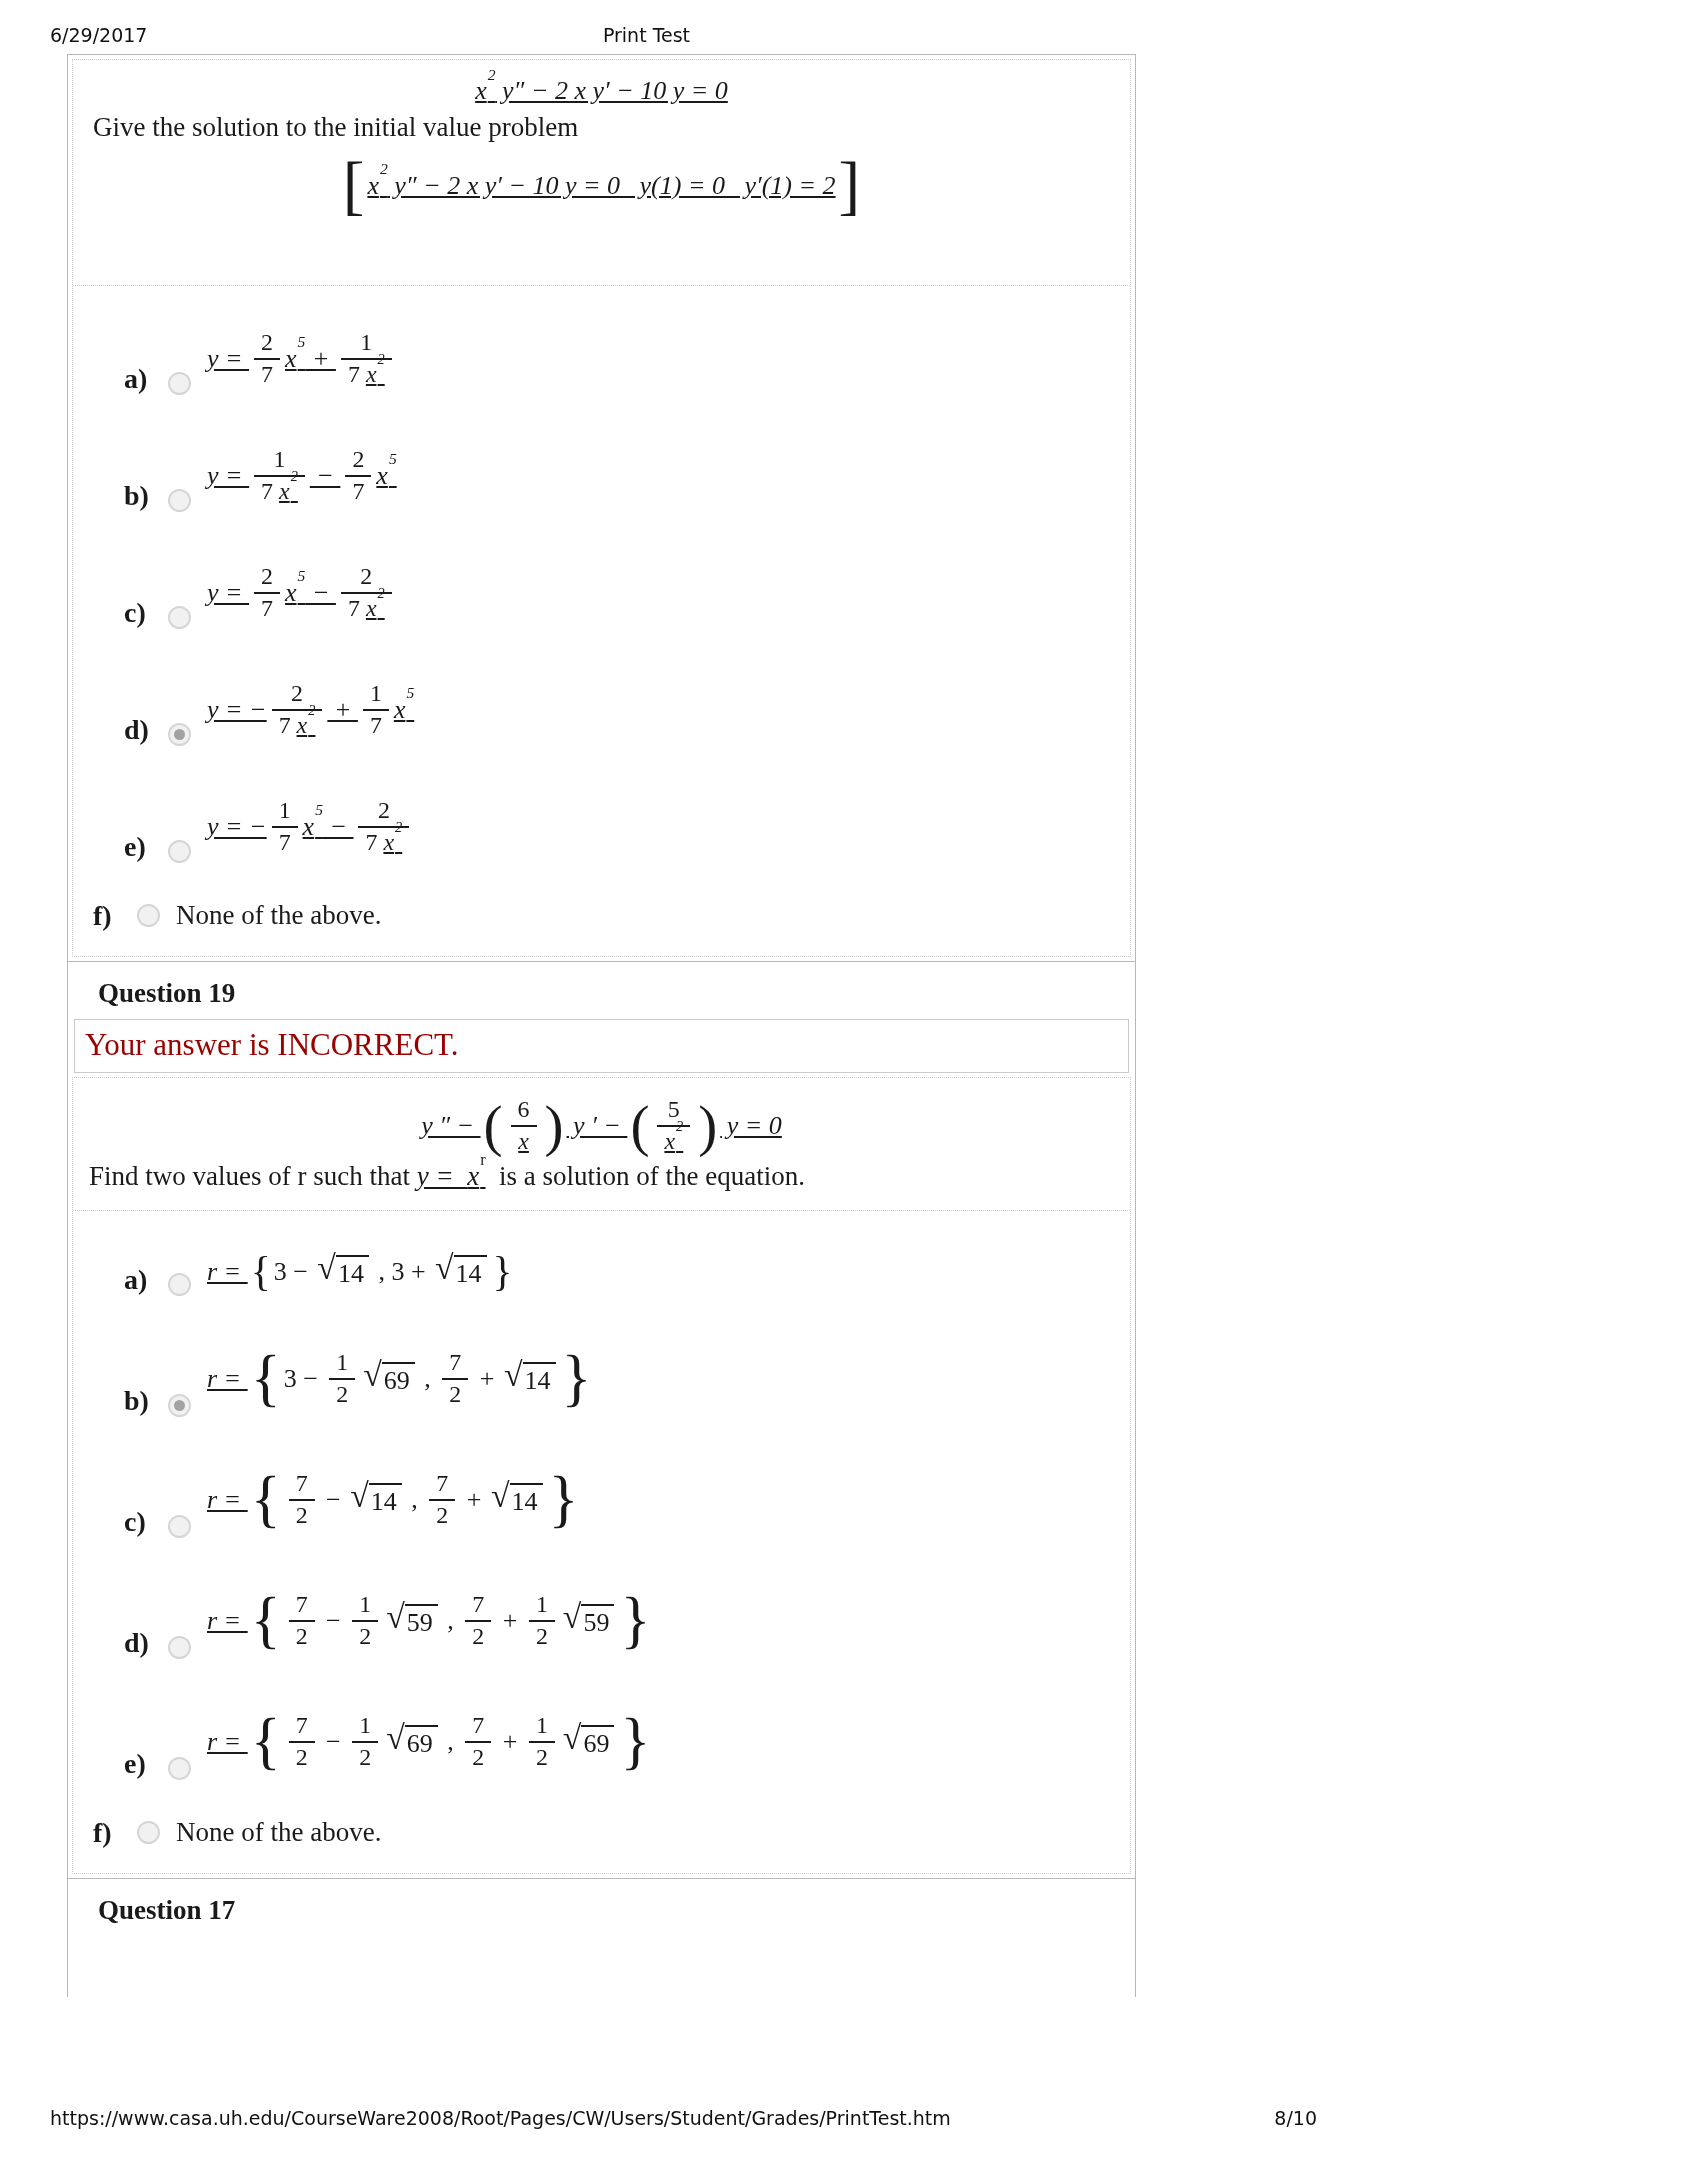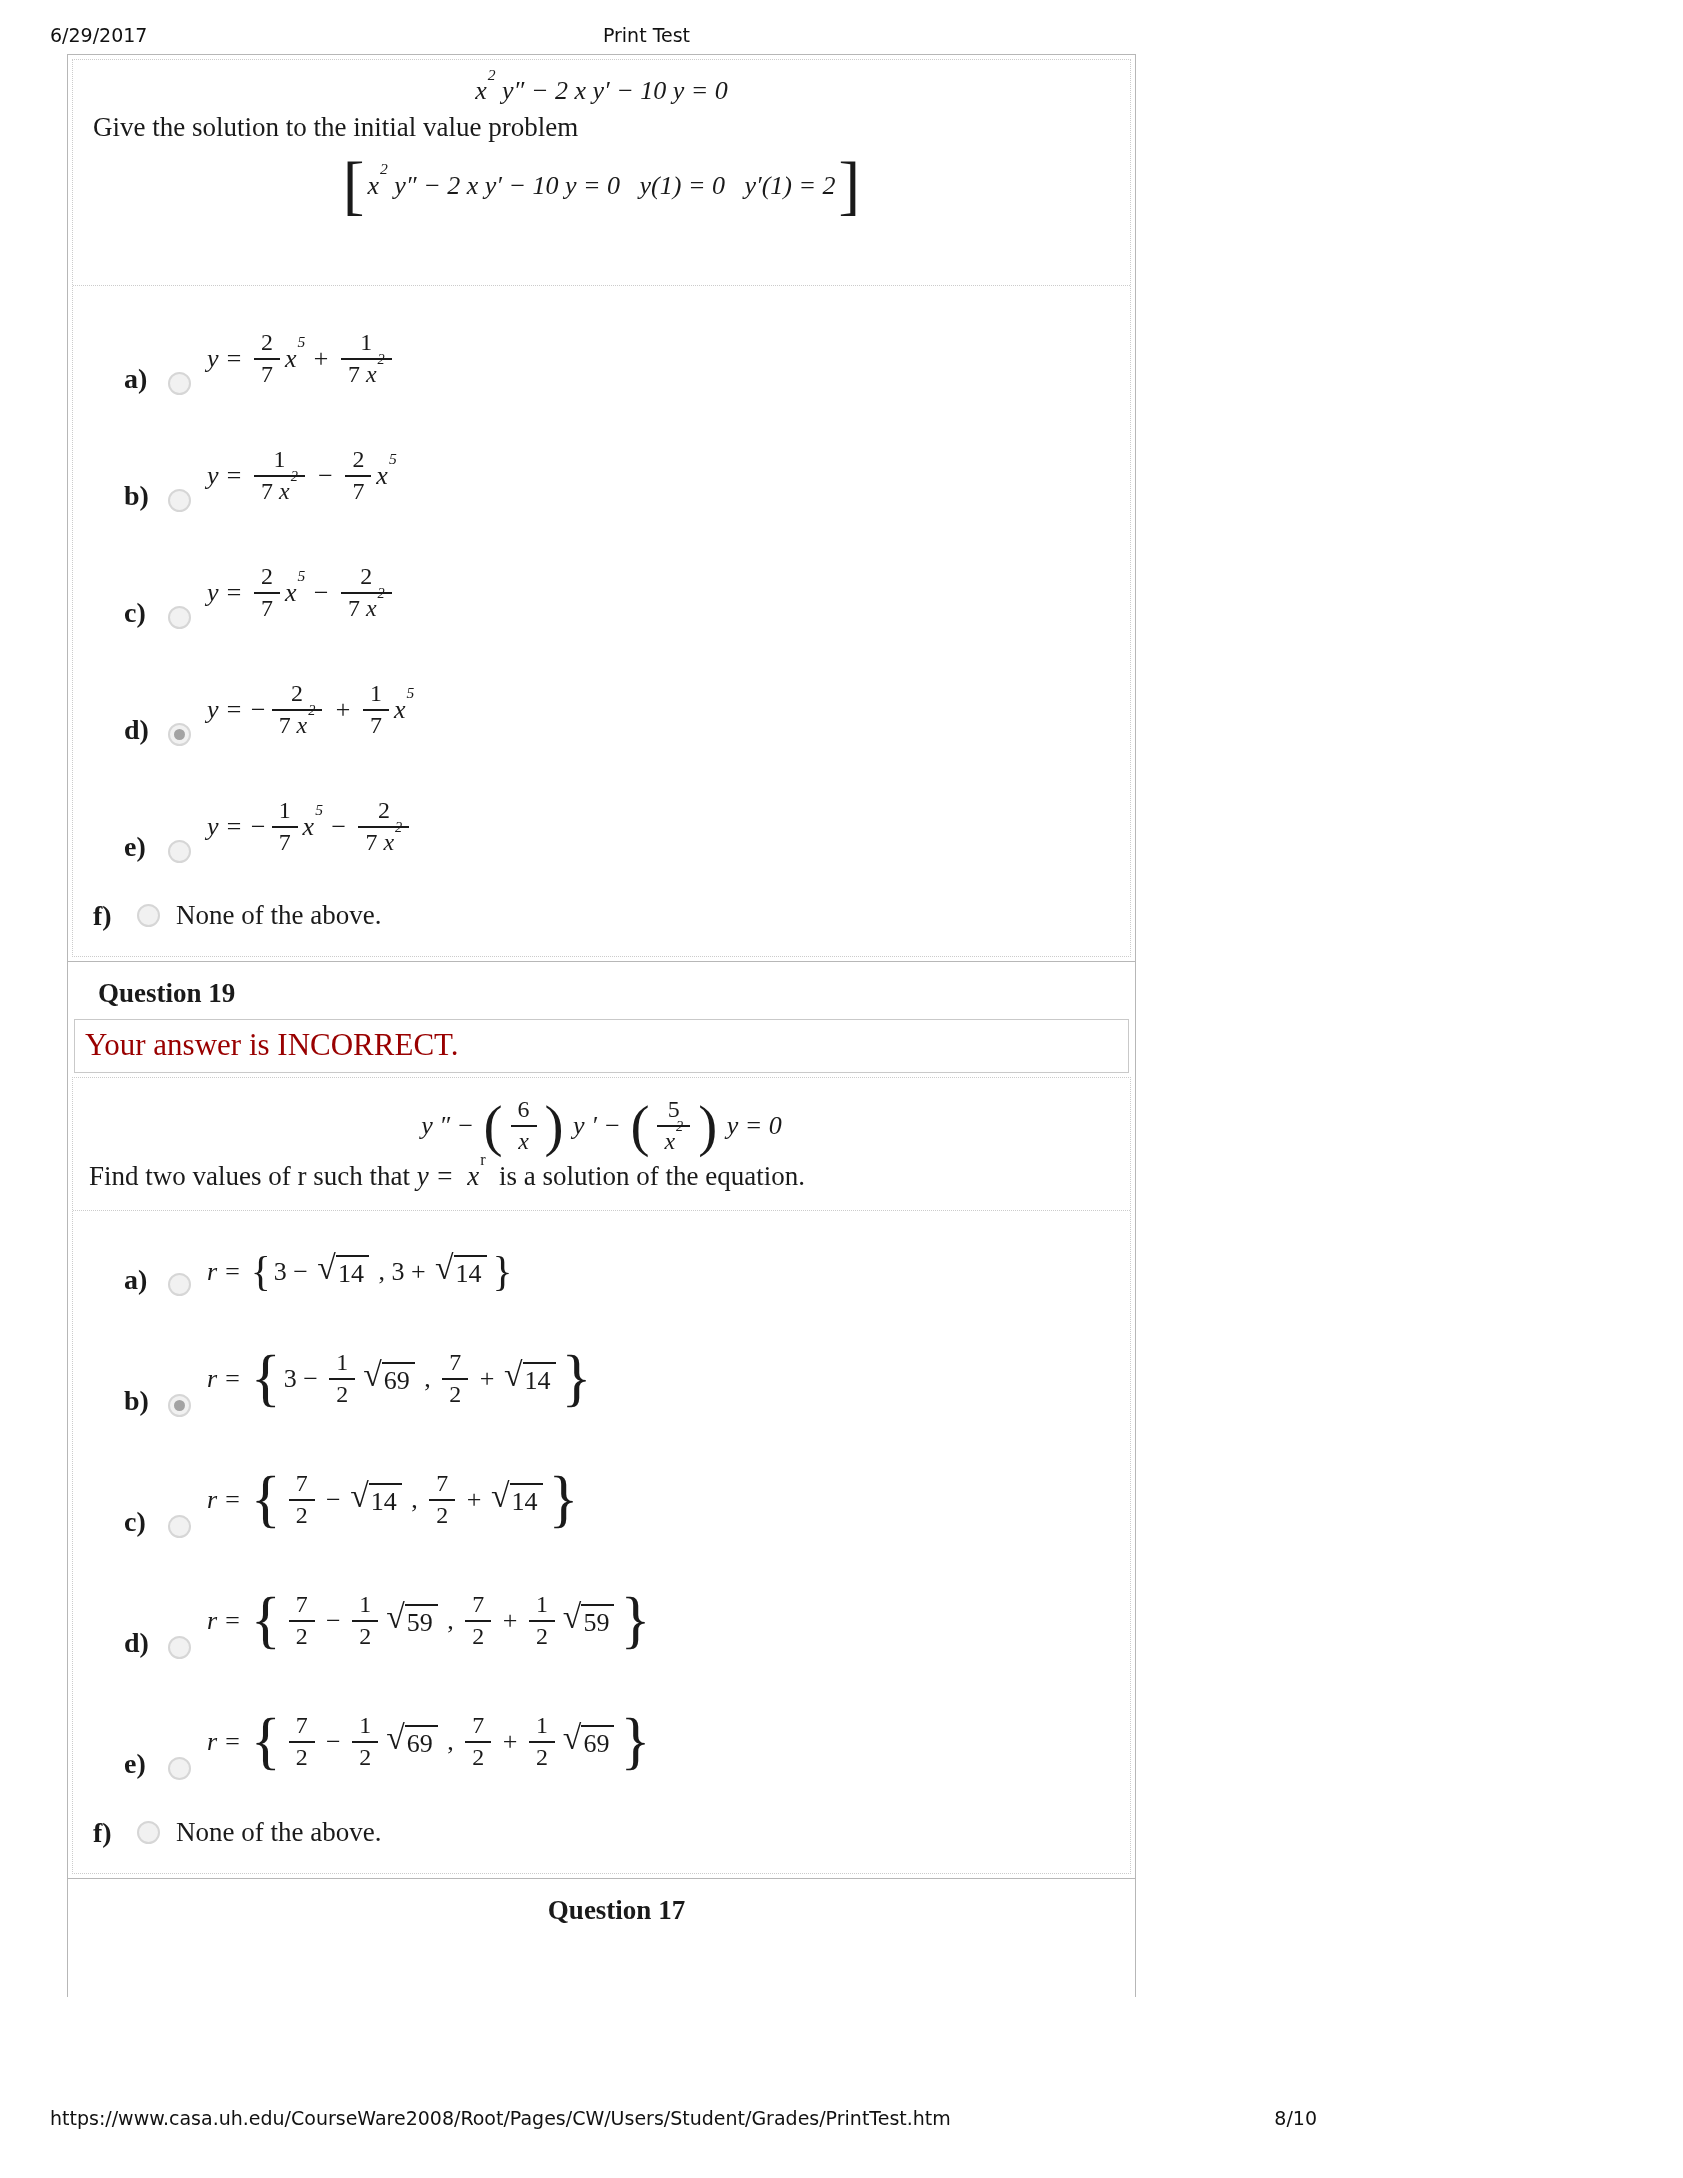--- a/index.html
+++ b/index.html
@@ -42,34 +42,34 @@
   .opt-row:not(.short) .radio { align-self:flex-end; margin-bottom:16px; }
   .radio { width:23px; height:23px; flex:0 0 23px; border-radius:50%;
            border:2px solid #d6d6d6; background:#f1f1f1; margin-left:8px; margin-right:16px;
            position:relative; cursor:pointer; }
   .radio.selected::after { content:""; position:absolute; inset:4px; border-radius:50%; background:#a3a3a3; }
   .opt-text { font-size:27px; }
 
   
   .formula { display:inline-flex; align-items:center; font-size:26px; white-space:pre; }
   .formula.big { font-size:27px; }
-  .mi { font-style:italic; }
+  .mi { font-style:italic;text-decoration:underline; }
   .mr { font-style:normal; }
   .mfrac { display:inline-flex; flex-direction:column; align-items:stretch; text-align:center;
            margin:0 5px; font-size:0.92em; line-height:1.15; }
   .mnum { border-bottom:2px solid #1a1a1a; padding:0 7px 1px; }
   .mden { padding:1px 7px 0; }
   .msqrt { display:inline-flex; align-items:flex-start; margin:0 3px; }
   .mrad { font-size:1.3em; line-height:1; transform:translateY(-4px); }
   .mbar { border-top:2px solid #1a1a1a; padding:2px 5px 0 2px; line-height:1.15; }
   .mdelim { line-height:1; padding:0 3px; font-weight:400; }
   .formula sup { font-size:0.6em; font-style:italic; line-height:0; position:relative; top:-0.62em; margin-left:1px; }
   .formula sup.rm { font-style:normal; }
 
-  .q17-cell { min-height:119px;text-align:center; }
+  .q17-cell { min-height:119px; }
 </style>
 </head>
 <body>
 
 <div class="page">
 
   <div class="hdr">
     <span class="hdr-date">6/29/2017</span>
     <span class="hdr-title">Print Test</span>
   </div>

